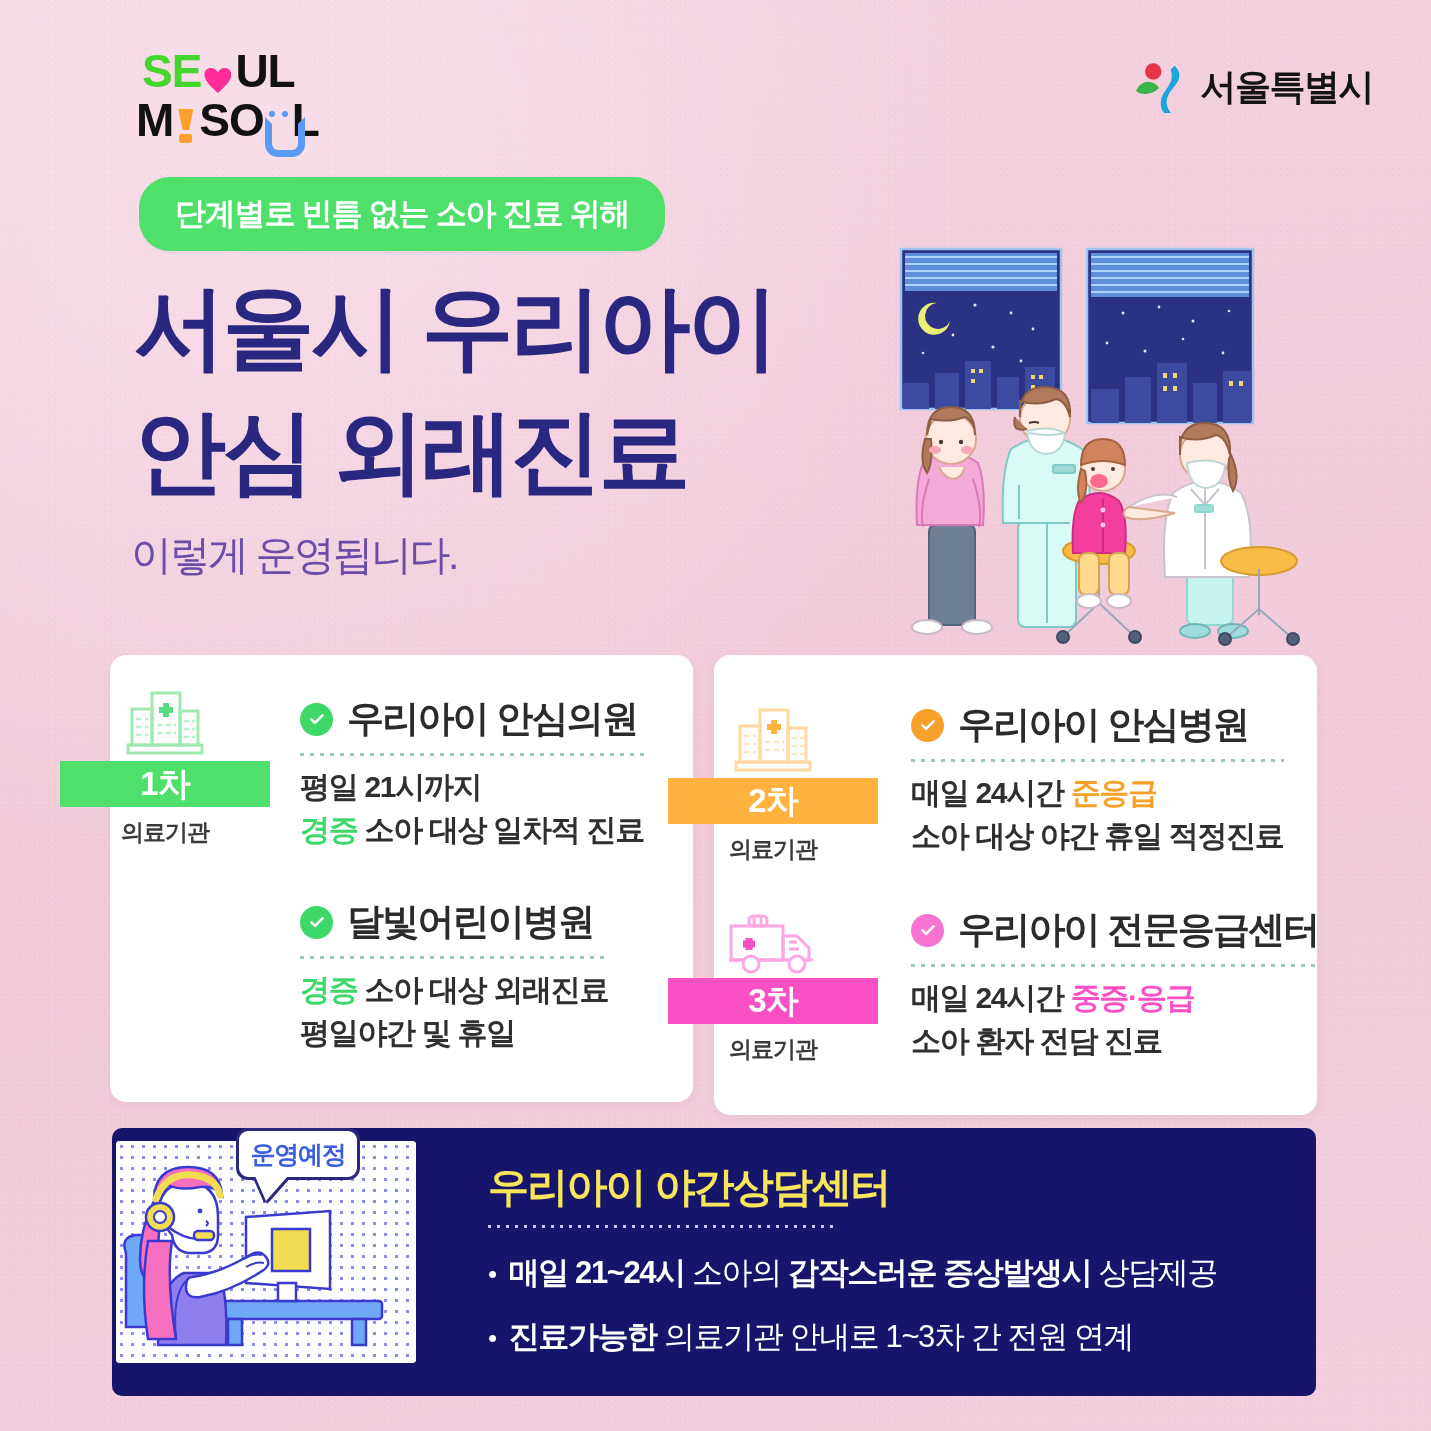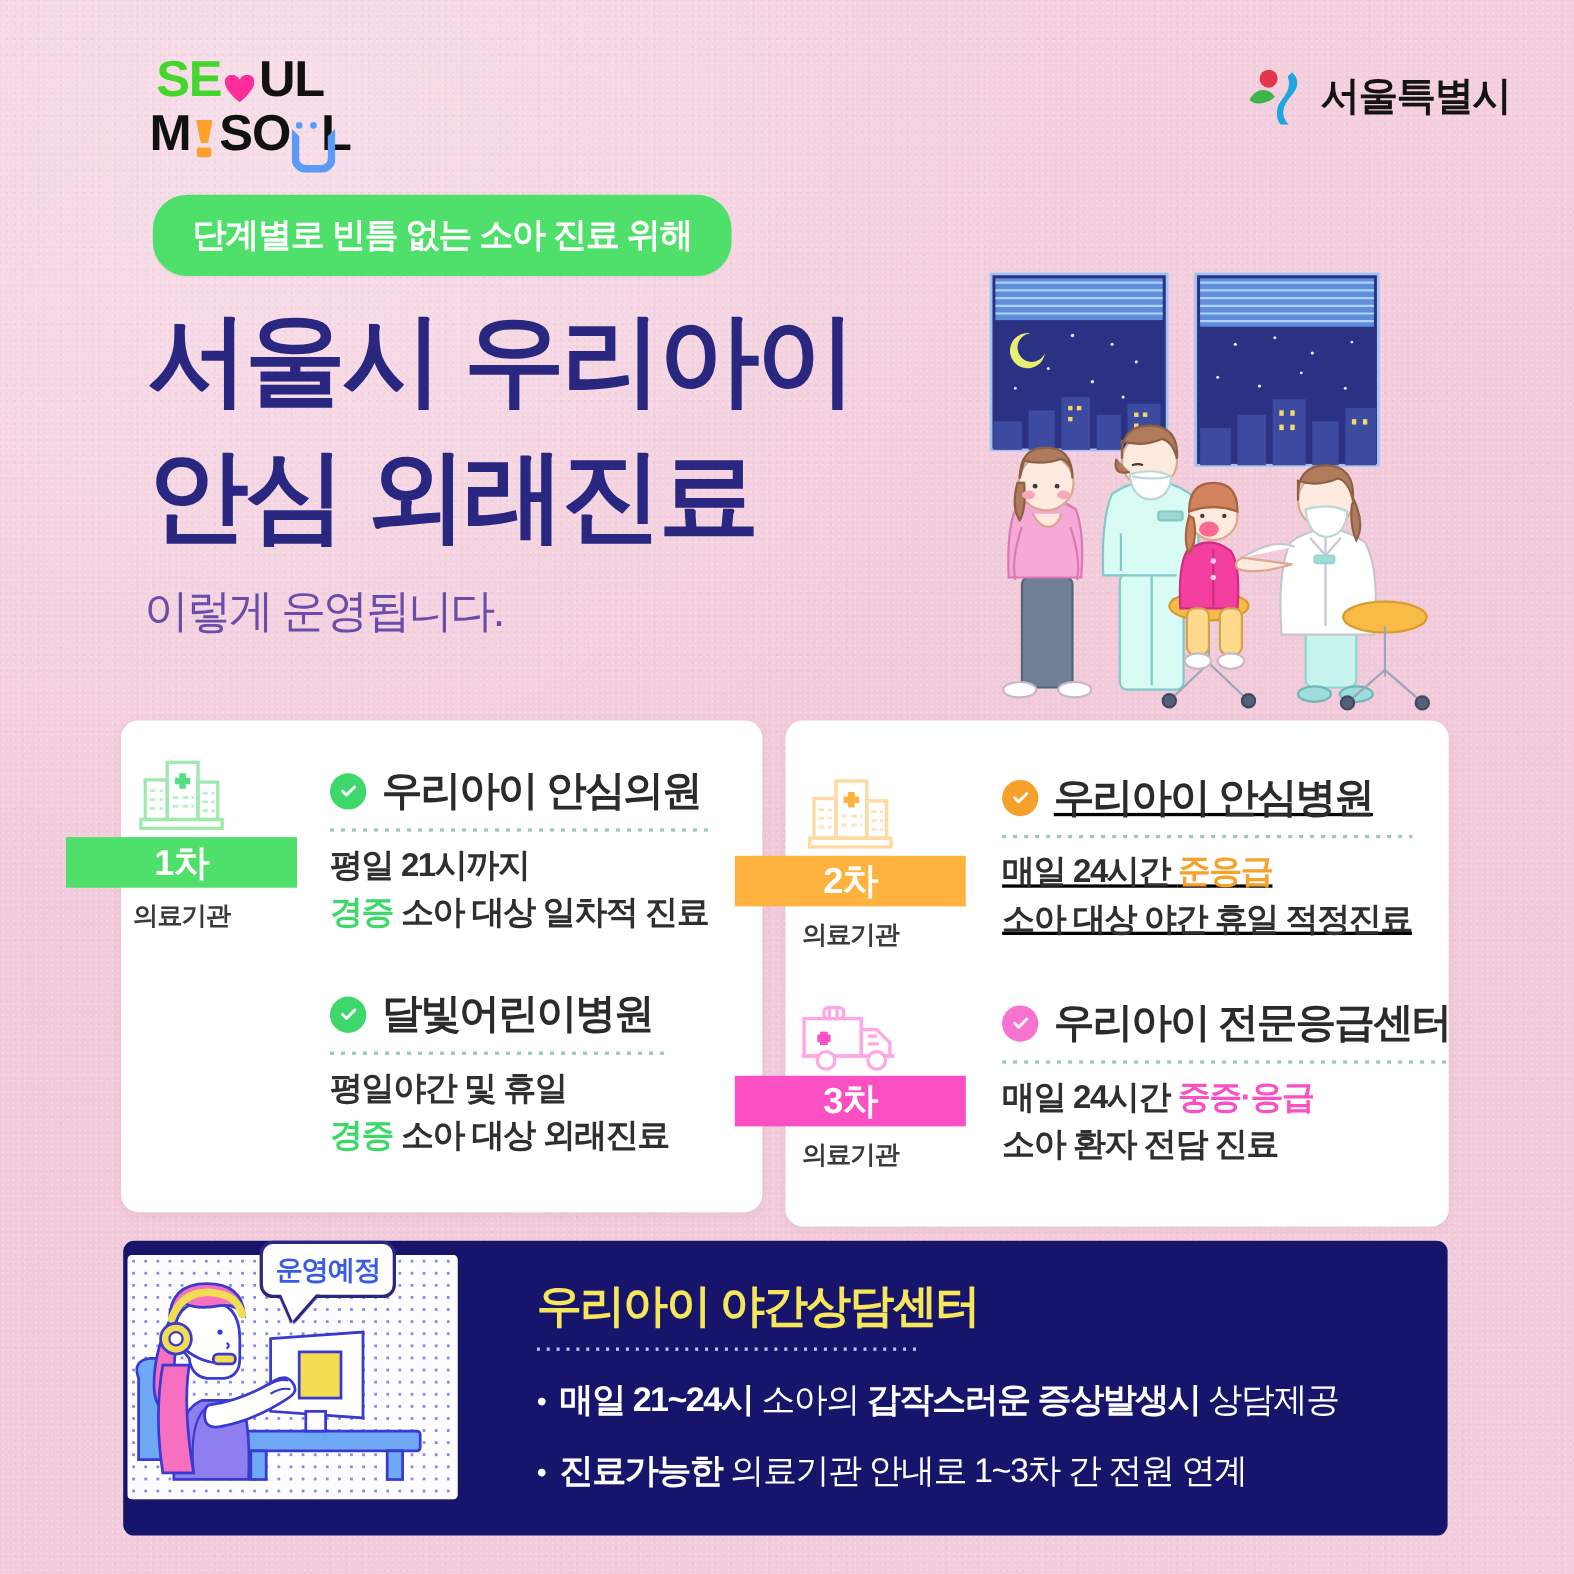--- a/index.html
+++ b/index.html
@@ -556,24 +556,24 @@
     <div class="tier-body" style="left:300px; top:897px;">
       <div class="tier-head">
         <span class="check g">
           <svg width="18" height="18" viewBox="0 0 18 18">
               <path d="M3.5 9.3 L7 12.8 L14.5 5.3" fill="none" stroke="#fff" stroke-width="2.6" stroke-linecap="round" stroke-linejoin="round"></path>
             </svg>
         </span>
         <span class="tier-title">달빛어린이병원</span>
       </div>
       <div class="dotline"></div>
-      <div class="tier-line">평일야간 및 휴일</div>
       <div class="tier-line">
         <span class="hl-g">경증</span><span> 소아 대상 외래진료</span>
       </div>
+      <div class="tier-line">평일야간 및 휴일</div>
     </div>
 
     <div class="card" id="card-right"></div>
 
     <div class="tier-mark" style="left:668px; top:700px;">
       <div class="tier-icon">
         <svg width="86" height="76" viewBox="0 0 86 76">
           <g fill="none" stroke="#ffd9a0" stroke-width="3">
             <rect x="30" y="8" width="28" height="52"></rect>
             <rect x="10" y="24" width="20" height="36"></rect>
@@ -590,21 +590,21 @@
               <path d="M62 44 h5 M70 44 h3"></path>
               <path d="M62 52 h5 M70 52 h3"></path>
             </g>
           </g>
         </svg>
       </div>
       <div class="tier-badge o">2차</div>
       <div class="tier-sub">의료기관</div>
     </div>
 
-    <div class="tier-body" style="left:911px; top:700px;text-decoration:underline;">
+    <div class="tier-body" style="left:911px; top:700px;">
       <div class="tier-head">
         <span class="check o">
           <svg width="18" height="18" viewBox="0 0 18 18">
               <path d="M3.5 9.3 L7 12.8 L14.5 5.3" fill="none" stroke="#fff" stroke-width="2.6" stroke-linecap="round" stroke-linejoin="round"></path>
             </svg>
         </span>
         <span class="tier-title">우리아이 안심병원</span>
       </div>
       <div class="dotline"></div>
       <div class="tier-line">

